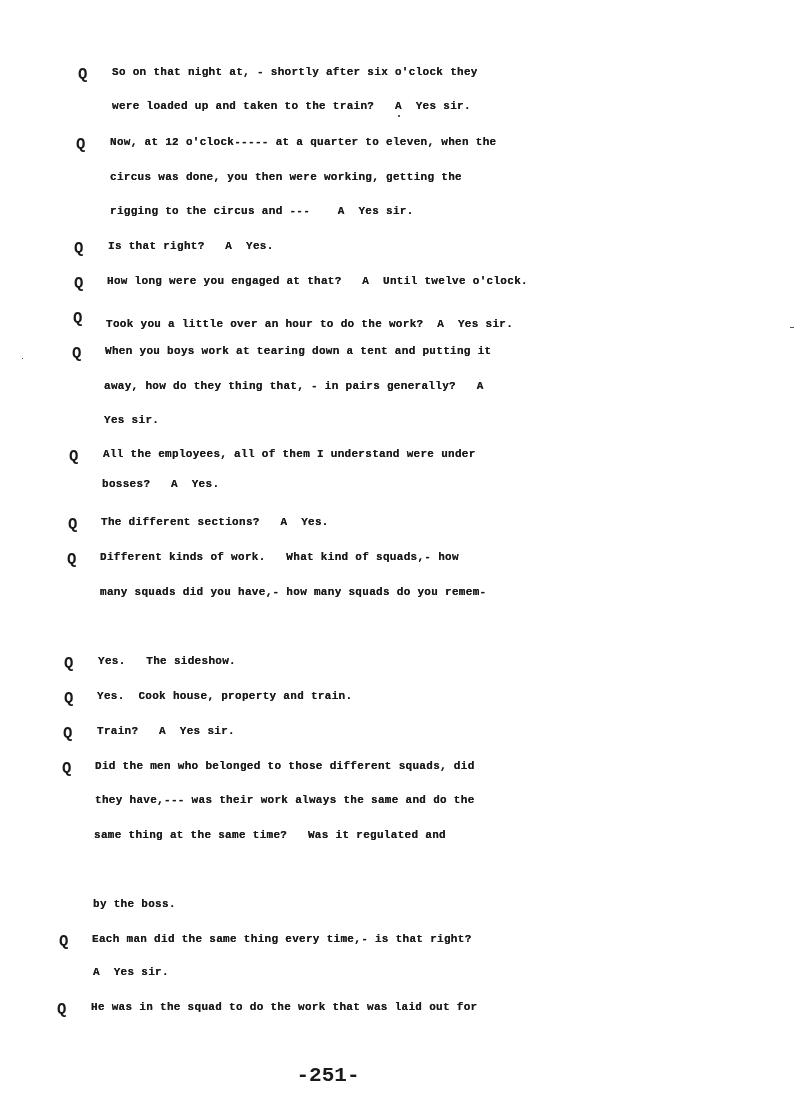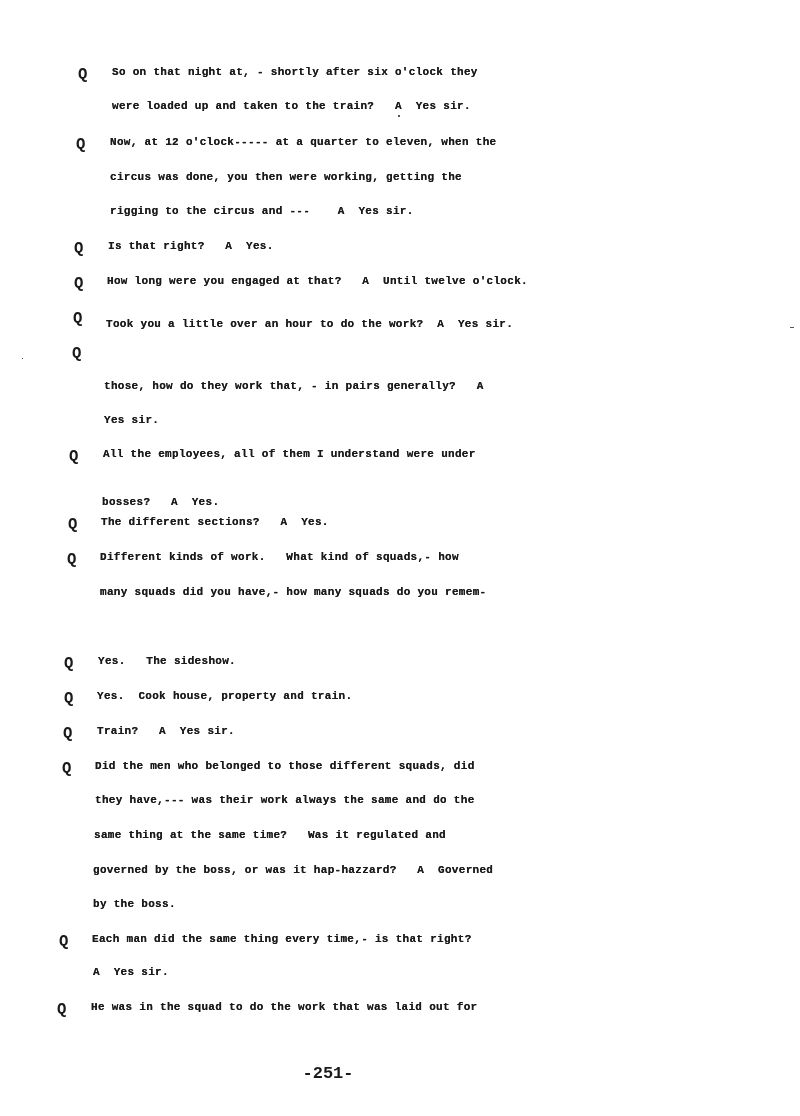--- a/index.html
+++ b/index.html
@@ -11,21 +11,21 @@
     font-size: 11px;
     color: #1a1a1a;
     white-space: pre;
     letter-spacing: 0.3px;
     font-weight: bold;
     text-shadow: 0 0 0.4px #333;
   }
   .q { position: absolute; font-family: "Liberation Mono", "DejaVu Sans Mono", monospace; font-size: 15.6px; font-weight: bold; color: #1a1a1a; }
   .pagenum {
     position: absolute; left: 0; width: 656px; top: 1064px; text-align: center;
-    font-family: "Liberation Mono", "DejaVu Sans Mono", monospace; font-size: 17px; font-weight: bold; color: #1a1a1a;
+    font-family: "Liberation Mono", "DejaVu Sans Mono", monospace; font-size: 21px; font-weight: bold; color: #1a1a1a;
   }
   .speck { position: absolute; width: 2px; height: 2px; background: #555; }
 </style>
 </head>
 <body>
 
 <div class="page" id="page">
   <div class="pagenum">-251-</div>
   <div class="speck" style="left:398px;top:115px;"></div>
   <div class="speck" style="left:790px;top:327px;width:4px;height:1px;"></div>
@@ -37,40 +37,40 @@
     <span class="line" style="left: 110px; top: 136px;">Now, at 12 o'clock----- at a quarter to eleven, when the</span>
     <span class="line" style="left: 110px; top: 171px;">circus was done, you then were working, getting the</span>
     <span class="line" style="left: 110px; top: 205px;">rigging to the circus and ---    A  Yes sir.</span>
     <span class="q" style="left: 74px; top: 240px;">Q</span>
     <span class="line" style="left: 108px; top: 240px;">Is that right?   A  Yes.</span>
     <span class="q" style="left: 74px; top: 275px;">Q</span>
     <span class="line" style="left: 107px; top: 275px;">How long were you engaged at that?   A  Until twelve o'clock.</span>
     <span class="q" style="left: 73px; top: 310px;">Q</span>
     <span class="line" style="left: 106px; top: 298px; margin-top: 20px;">Took you a little over an hour to do the work?  A  Yes sir.</span>
     <span class="q" style="left: 72px; top: 345px;">Q</span>
-    <span class="line" style="left: 104px; top: 380px;">those, how do they work that, - in pairs generally?   A</span>
+    <span class="line" style="left: 105px; top: 345px;">When you boys work at tearing down a tent and putting it</span>
+    <span class="line" style="left: 104px; top: 380px;">away, how do they thing that, - in pairs generally?   A</span>
     <span class="line" style="left: 104px; top: 414px;">Yes sir.</span>
     <span class="q" style="left: 69px; top: 448px;">Q</span>
     <span class="line" style="left: 103px; top: 448px;">All the employees, all of them I understand were under</span>
-    <span class="line" style="left: 102px; top: 496px;">bosses?   A  Yes.</span>
+    <span class="line" style="left: 102px; top: 478px;">bosses?   A  Yes.</span>
     <span class="q" style="left: 68px; top: 516px;">Q</span>
     <span class="line" style="left: 101px; top: 516px;">The different sections?   A  Yes.</span>
     <span class="q" style="left: 67px; top: 551px;">Q</span>
     <span class="line" style="left: 100px; top: 551px;">Different kinds of work.   What kind of squads,- how</span>
     <span class="line" style="left: 100px; top: 586px;">many squads did you have,- how many squads do you remem-</span>
     <span class="q" style="left: 64px; top: 655px;">Q</span>
     <span class="line" style="left: 98px; top: 655px;">Yes.   The sideshow.</span>
     <span class="q" style="left: 64px; top: 690px;">Q</span>
     <span class="line" style="left: 97px; top: 690px;">Yes.  Cook house, property and train.</span>
     <span class="q" style="left: 63px; top: 725px;">Q</span>
     <span class="line" style="left: 97px; top: 725px;">Train?   A  Yes sir.</span>
     <span class="q" style="left: 62px; top: 760px;">Q</span>
     <span class="line" style="left: 95px; top: 760px;">Did the men who belonged to those different squads, did</span>
     <span class="line" style="left: 95px; top: 794px;">they have,--- was their work always the same and do the</span>
     <span class="line" style="left: 94px; top: 829px;">same thing at the same time?   Was it regulated and</span>
-    <span class="line" style="left: 93px; top: 864px;">governed by the boss, or was it hap-hazzard?   A  Governed</span>
     <span class="line" style="left: 93px; top: 898px;">by the boss.</span>
     <span class="q" style="left: 59px; top: 933px;">Q</span>
     <span class="line" style="left: 92px; top: 933px;">Each man did the same thing every time,- is that right?</span>
     <span class="line" style="left: 93px; top: 966px; text-align: right;">A  Yes sir.</span>
     <span class="q" style="left: 57px; top: 1001px;">Q</span>
     <span class="line" style="left: 91px; top: 1001px;">He was in the squad to do the work that was laid out for</span>
   </div>
 
 </body></html>

